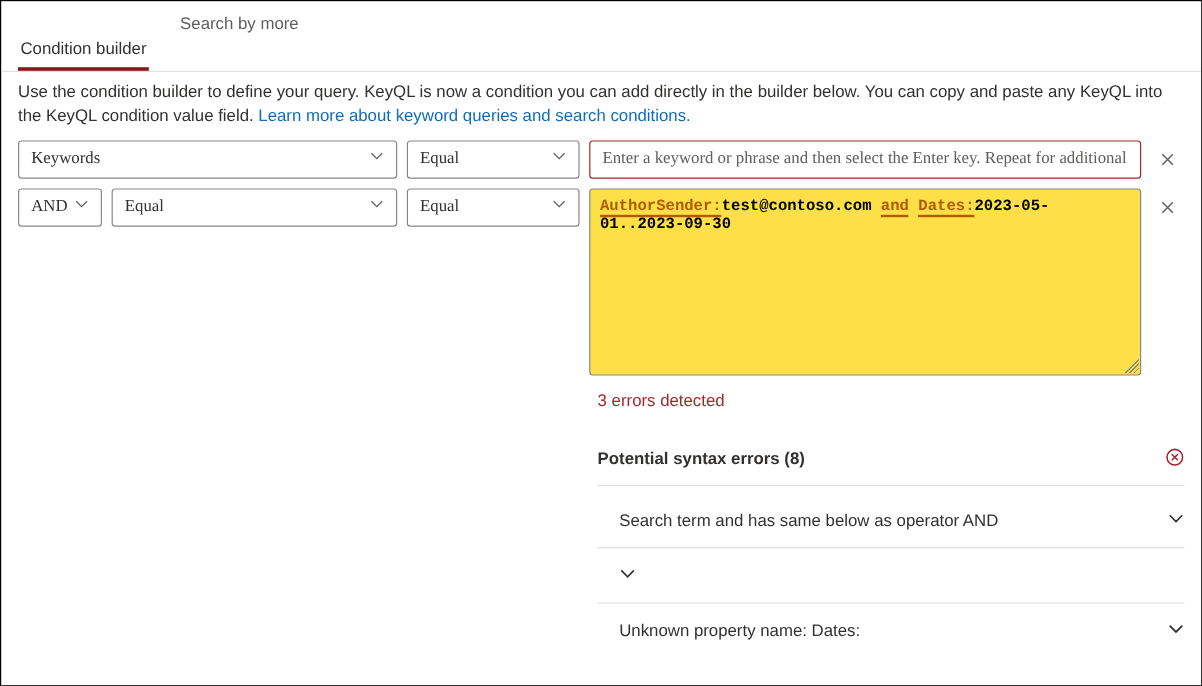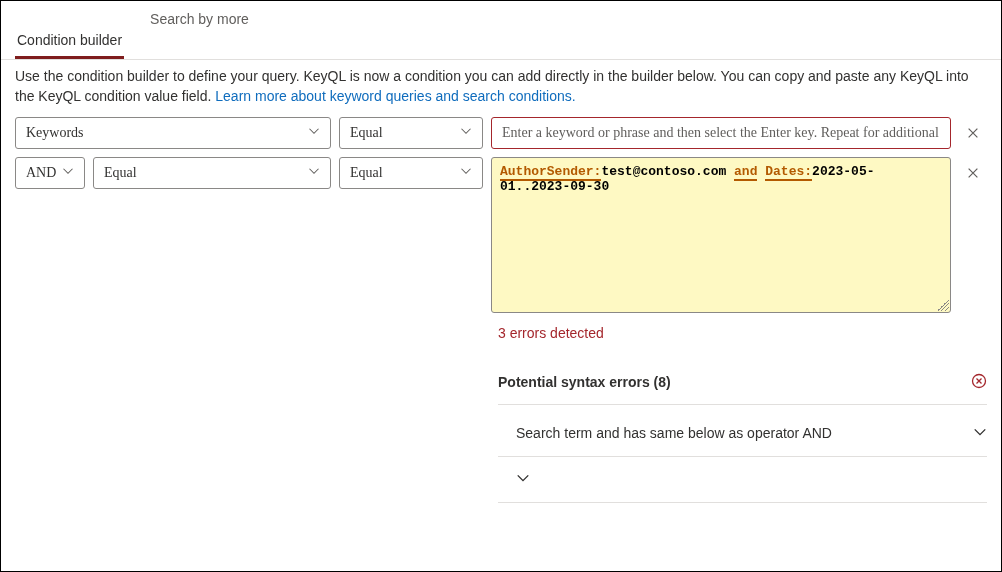--- a/index.html
+++ b/index.html
@@ -77,21 +77,21 @@
     height: 32px;
   }
   .text-input.error { border-color: #a4262c; }
   .text-input::placeholder { color: #605e5c; }
   .textarea-visual {
     position: relative;
     width: 100%;
     height: 156px;
     border: 1px solid #8a8886;
     border-radius: 3px;
-    background: #fef9c3;
+    background: #fde047;
     padding: 6px 8px;
     font-family: "Consolas","Courier New",monospace;
     font-size: 13px;
     overflow: hidden;
   }
   .textarea-visual::after{
     content:"";
     position:absolute;
     right:1px; bottom:1px;
     width:12px; height:12px;
@@ -245,15 +245,23 @@
           </svg>
       </span>
     </div>
     <div class="error-item">
       <span class="chev-down">
         <svg viewBox="0 0 16 16">
             <path d="M2 5l6 6 6-6" fill="none" stroke="currentColor" stroke-width="1.6"></path>
           </svg>
       </span>
     </div>
+    <div class="error-item" style="border-bottom:none">
+      <span>Unknown property name: Dates:</span>
+      <span class="chev-down">
+        <svg viewBox="0 0 16 16">
+            <path d="M2 5l6 6 6-6" fill="none" stroke="currentColor" stroke-width="1.6"></path>
+          </svg>
+      </span>
+    </div>
   </div>
 
 </div>
 
 </body></html>

